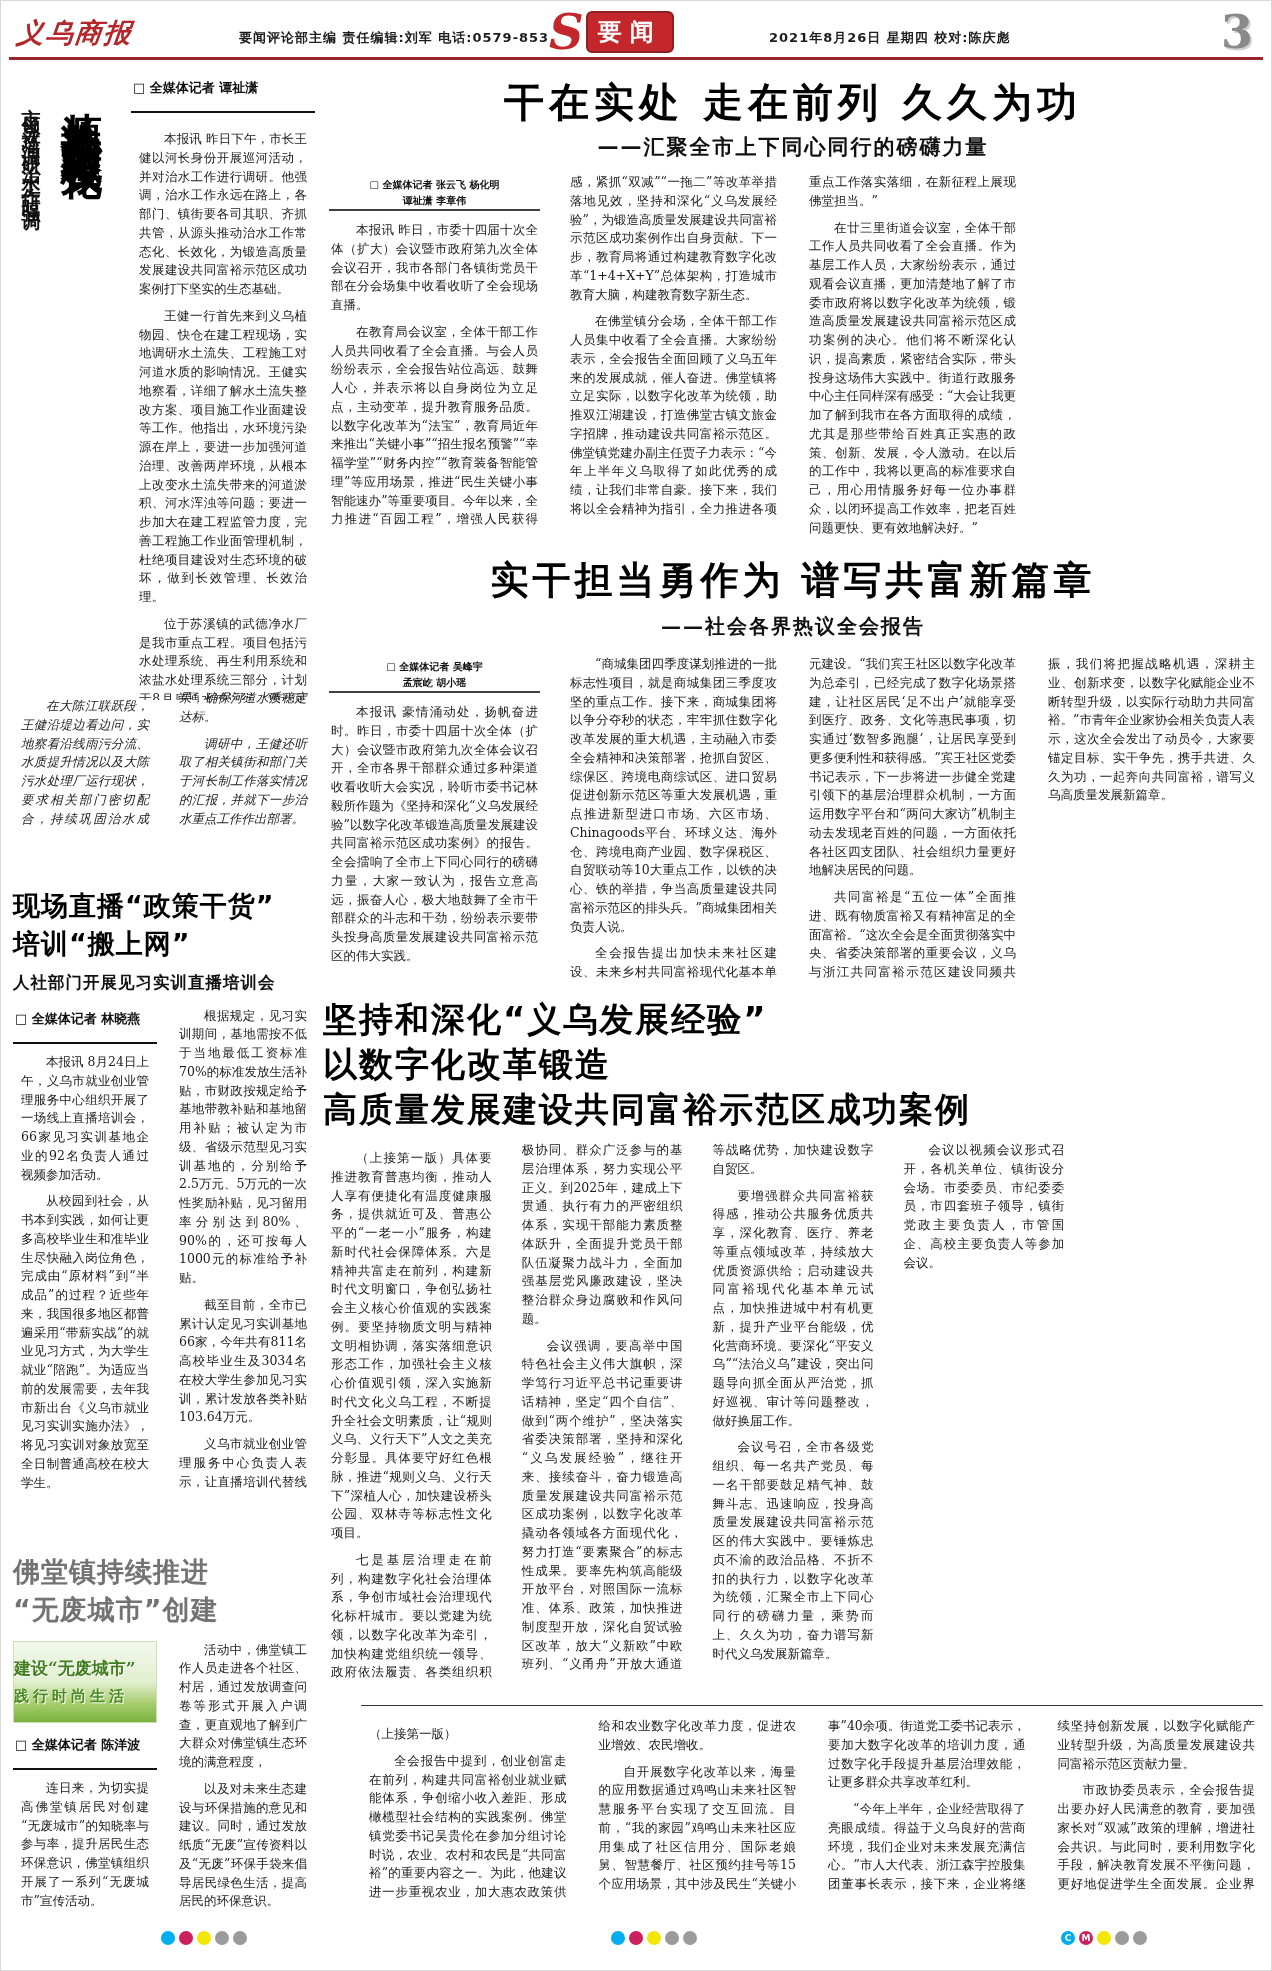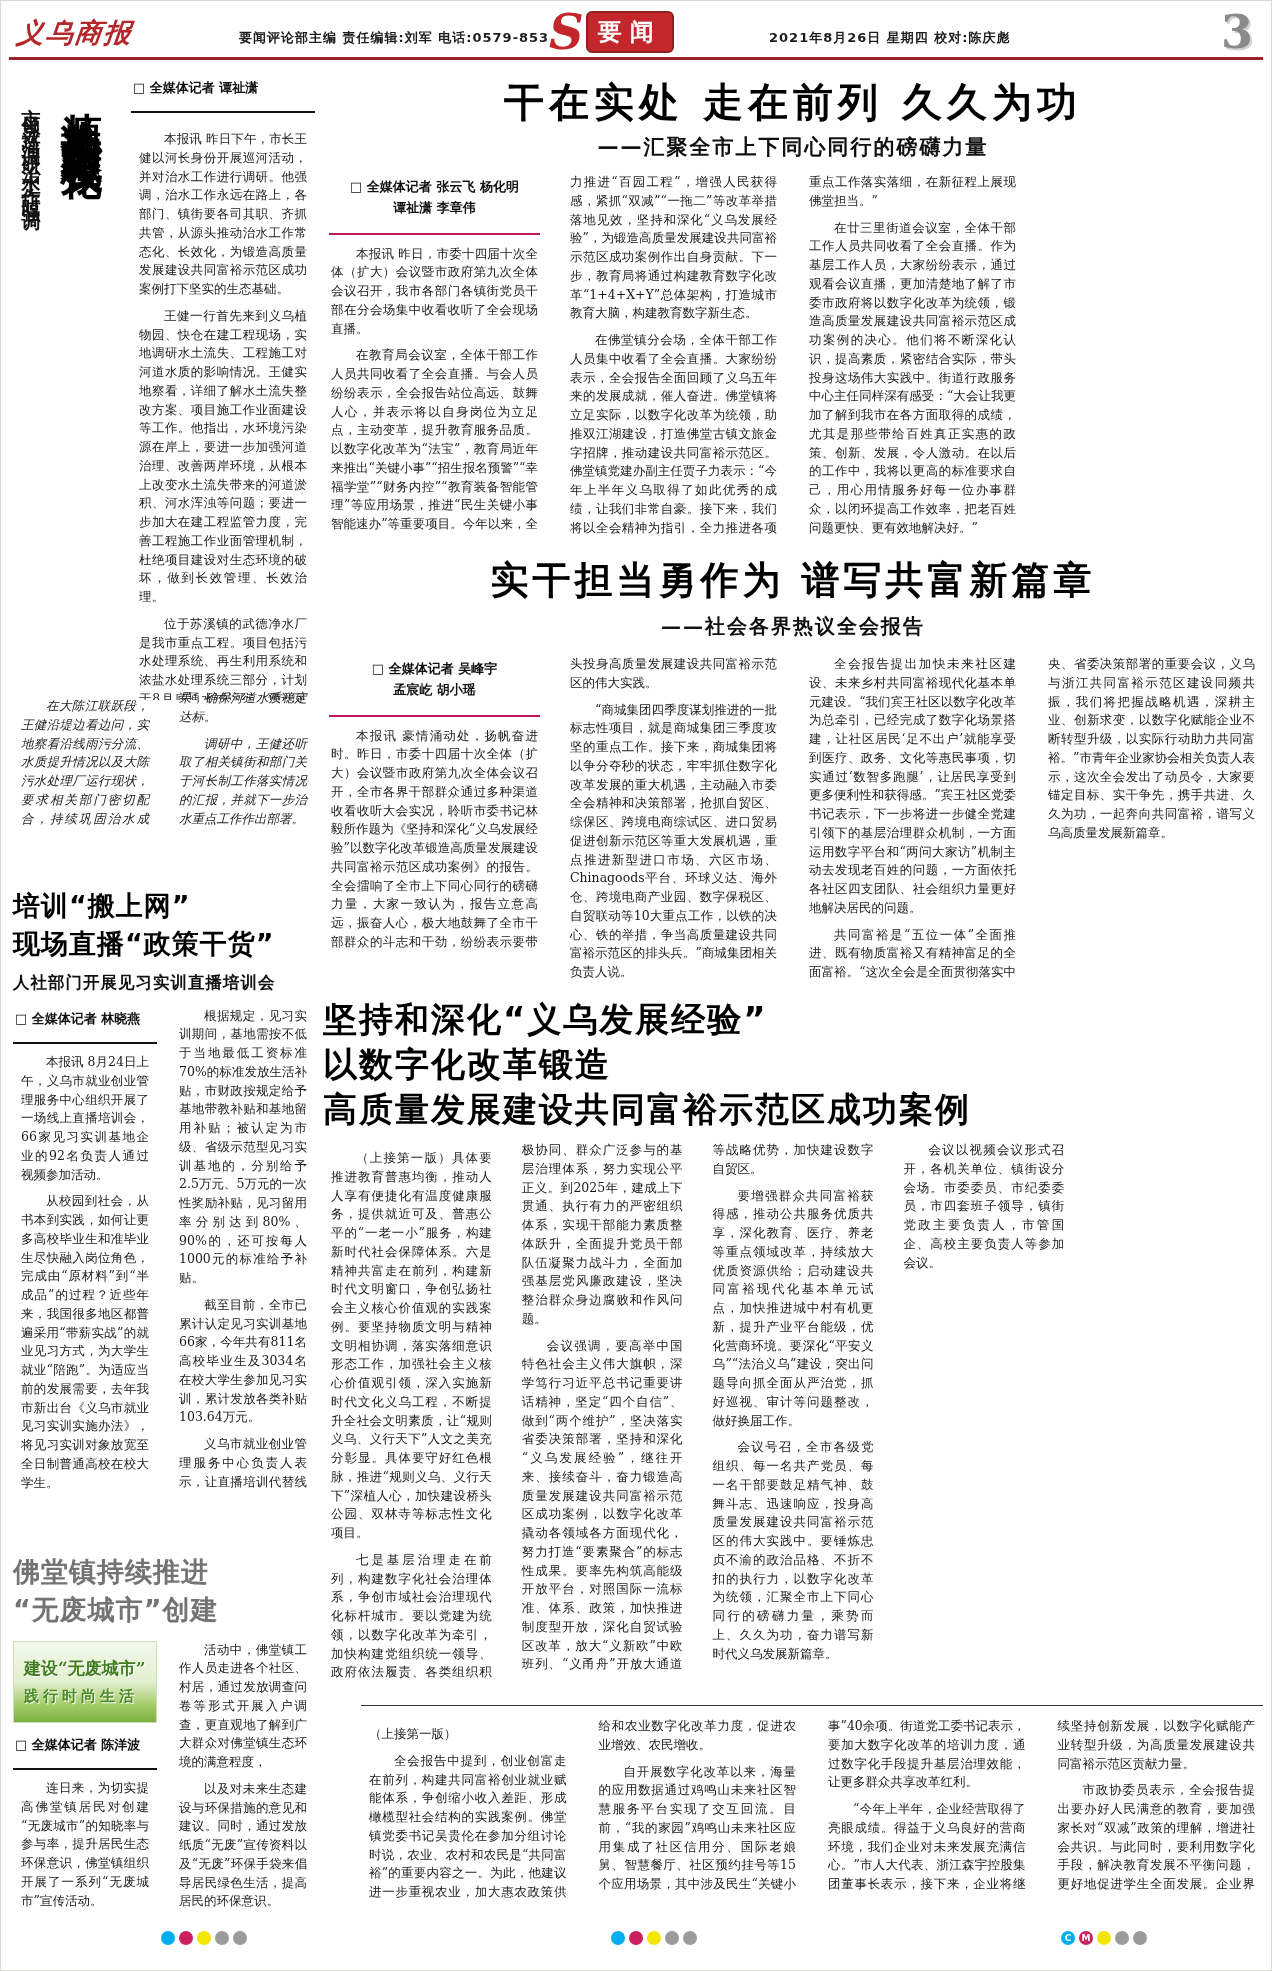--- a/index.html
+++ b/index.html
@@ -50,37 +50,37 @@
   .l2 h2 { font-size:27px; font-weight:bold; color:#000; line-height:1.4; letter-spacing:1px; }
   .l2 .subhead { font-size:16.5px; font-weight:bold; color:#111; margin-top:9px; letter-spacing:1px; }
   .l2 .body-text { margin-top:13px; height:494px; column-count:2; column-gap:14px; }
   
   .l3 { position:absolute; left:12px; top:1552px; width:302px; height:410px; }
   .l3 h2 { font-size:27px; font-weight:bold; color:#737373; line-height:1.4; letter-spacing:1px; }
   .l3 .body-text { margin-top:12px; height:306px; column-count:2; column-gap:14px; }
   .promo {
     width:100%; height:82px; margin-bottom:10px; break-inside:avoid;
     background:linear-gradient(180deg,#f2f8ec 0%, #e2efcf 50%, #a5cc6b 78%, #7ab23e 100%);
-    border:1px solid #cfe0b8; display:flex; flex-direction:column; justify-content:center; padding-left:10px;
+    border:1px solid #cfe0b8; display:flex; flex-direction:column; justify-content:center; 
   }
   .promo .p1 { font-size:17px; font-weight:bold; color:#3f7d1e; text-shadow:1px 1px 0 #fff; }
   .promo .p2 { font-size:15px; font-weight:bold; color:#4a8a22; letter-spacing:4px; margin-top:4px; text-shadow:1px 1px 0 #fff; }
   
   .rA-head { position:absolute; left:322px; top:74px; width:940px; text-align:center; font-size:40px; font-weight:bold; color:#000; letter-spacing:5px; }
   .rA-sub  { position:absolute; left:322px; top:132px; width:940px; text-align:center; font-size:21px; font-weight:bold; color:#111; letter-spacing:2px; }
   .rA-body { position:absolute; left:322px; top:172px; width:940px; height:372px; column-count:4; column-gap:16px; }
   .rB-head { position:absolute; left:322px; top:554px; width:940px; text-align:center; font-size:38px; font-weight:bold; color:#000; letter-spacing:4px; }
   .rB-sub  { position:absolute; left:322px; top:612px; width:940px; text-align:center; font-size:20px; font-weight:bold; color:#111; letter-spacing:2px; }
   .rB-body { position:absolute; left:322px; top:654px; width:940px; height:334px; column-count:4; column-gap:16px; }
   .rC-head { position:absolute; left:322px; top:996px; width:940px; font-weight:bold; color:#000; }
   .rC-head .ln { font-size:34px; line-height:1.32; letter-spacing:2px; }
   .rC-body { position:absolute; left:322px; top:1140px; width:940px; height:548px; column-count:5; column-gap:14px; }
   .rD-rule { position:absolute; left:360px; top:1704px; width:902px; height:1px; background:#333; }
   .rD-body { position:absolute; left:360px; top:1716px; width:902px; height:190px; column-count:4; column-gap:16px; }
-  .byline2 { font-size:13px; font-weight:bold; color:#111; text-align:center; line-height:1.6; padding:4px 0 14px 0; border-bottom:2px solid #be185d; margin:0 6px 10px 6px; }
+  .byline2 { font-size:10px; font-weight:bold; color:#111; text-align:center; line-height:1.6; padding:4px 0 0 0; border-bottom:2px solid #404040; margin:0 6px 10px 6px; }
   
   .dots { position:absolute; top:1930px; display:flex; gap:4px; }
   .dots .dot { width:14px; height:14px; border-radius:50%; font-size:9px; font-weight:bold; color:#fff; text-align:center; line-height:14px; }
   .dot.c { background:#00adee; } .dot.m { background:#cc1f5e; }
   .dot.y { background:#f3e600; } .dot.k { background:#9b9b9b; }
   .dots.g1 { left:160px; } .dots.g2 { left:610px; } .dots.g3 { left:1060px; }
 </style>
 </head>
 <body>
 
@@ -109,22 +109,22 @@
           <p>位于苏溪镇的武德净水厂是我市重点工程。项目包括污水处理系统、再生利用系统和浓盐水处理系统三部分，计划于8月底通水试运行，预计可实现日处理污水3万吨、再生利用系统产水2.4万吨、浓盐水系统处理1.6万吨。王健强调，义乌是水资源短缺城市，相关职能部门要从全市发展大局的角度做好水资源保障工作，深入挖掘增效，优化水资源配置。同时要求项目公司做好安全生产与运营管理工作，确保出水水质达标排放。</p>
         </div>
     </div>
     <div class="l1-bottom body-text">
         <p>在大陈江联跃段，王健沿堤边看边问，实地察看沿线雨污分流、水质提升情况以及大陈污水处理厂运行现状，要求相关部门密切配合，持续巩固治水成果，确保河道水质稳定达标。</p>
         <p>调研中，王健还听取了相关镇街和部门关于河长制工作落实情况的汇报，并就下一步治水重点工作作出部署。</p>
       </div>
   </section>
 
   <section class="l2">
+    <h2>现场直播“政策干货”</h2>
     <h2>培训“搬上网”</h2>
-    <h2>现场直播“政策干货”</h2>
     <div class="subhead">人社部门开展见习实训直播培训会</div>
     <div class="body-text">
       <div class="byline">□ 全媒体记者 林晓燕</div>
       <div>
           <p>本报讯 8月24日上午，义乌市就业创业管理服务中心组织开展了一场线上直播培训会，66家见习实训基地企业的92名负责人通过视频参加活动。</p>
           <p>从校园到社会，从书本到实践，如何让更多高校毕业生和准毕业生尽快融入岗位角色，完成由“原材料”到“半成品”的过程？近些年来，我国很多地区都普遍采用“带薪实战”的就业见习方式，为大学生就业“陪跑”。为适应当前的发展需要，去年我市新出台《义乌市就业见习实训实施办法》，将见习实训对象放宽至全日制普通高校在校大学生。</p>
           <p>根据规定，见习实训期间，基地需按不低于当地最低工资标准70%的标准发放生活补贴，市财政按规定给予基地带教补贴和基地留用补贴；被认定为市级、省级示范型见习实训基地的，分别给予2.5万元、5万元的一次性奖励补贴，见习留用率分别达到80%、90%的，还可按每人1000元的标准给予补贴。</p>
           <p>截至目前，全市已累计认定见习实训基地66家，今年共有811名高校毕业生及3034名在校大学生参加见习实训，累计发放各类补贴103.64万元。</p>
           <p>义乌市就业创业管理服务中心负责人表示，让直播培训代替线下集中培训，是人社部门推行“不见面”服务的又一次探索。直播中，工作人员围绕见习实训政策申报流程、补贴标准、常见问题等“政策干货”进行了详细解读，企业足不出户就能掌握第一手政策信息。</p>
         </div>

